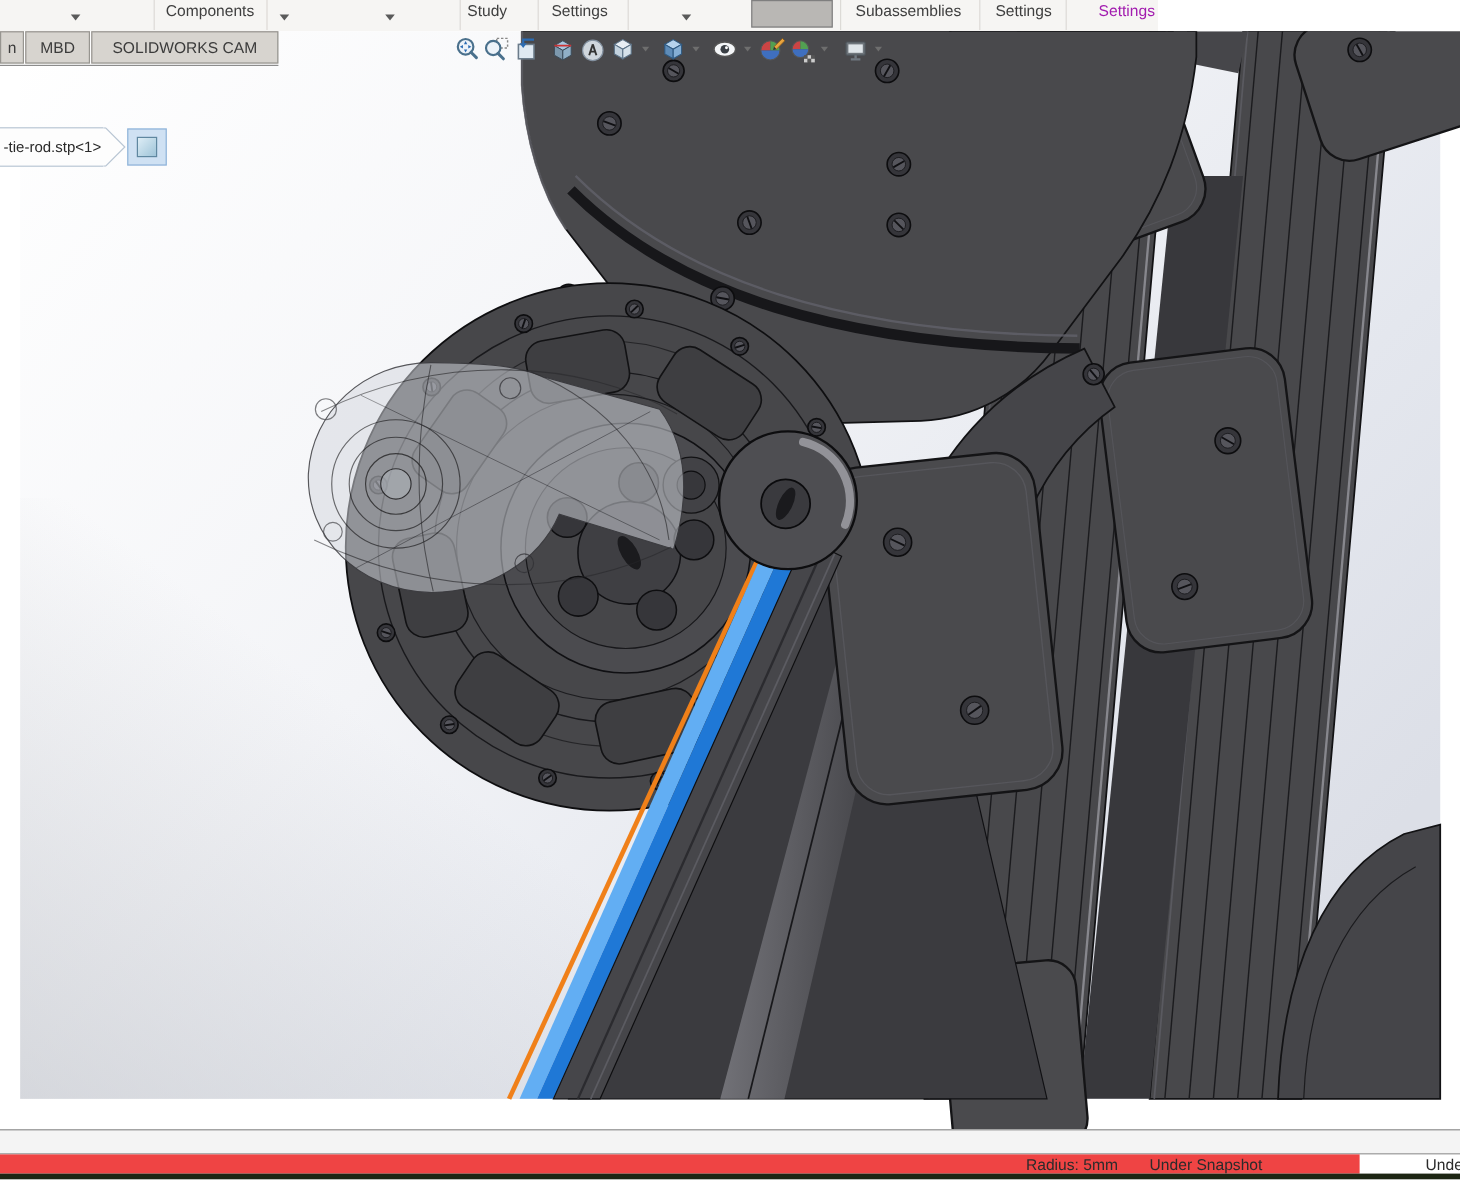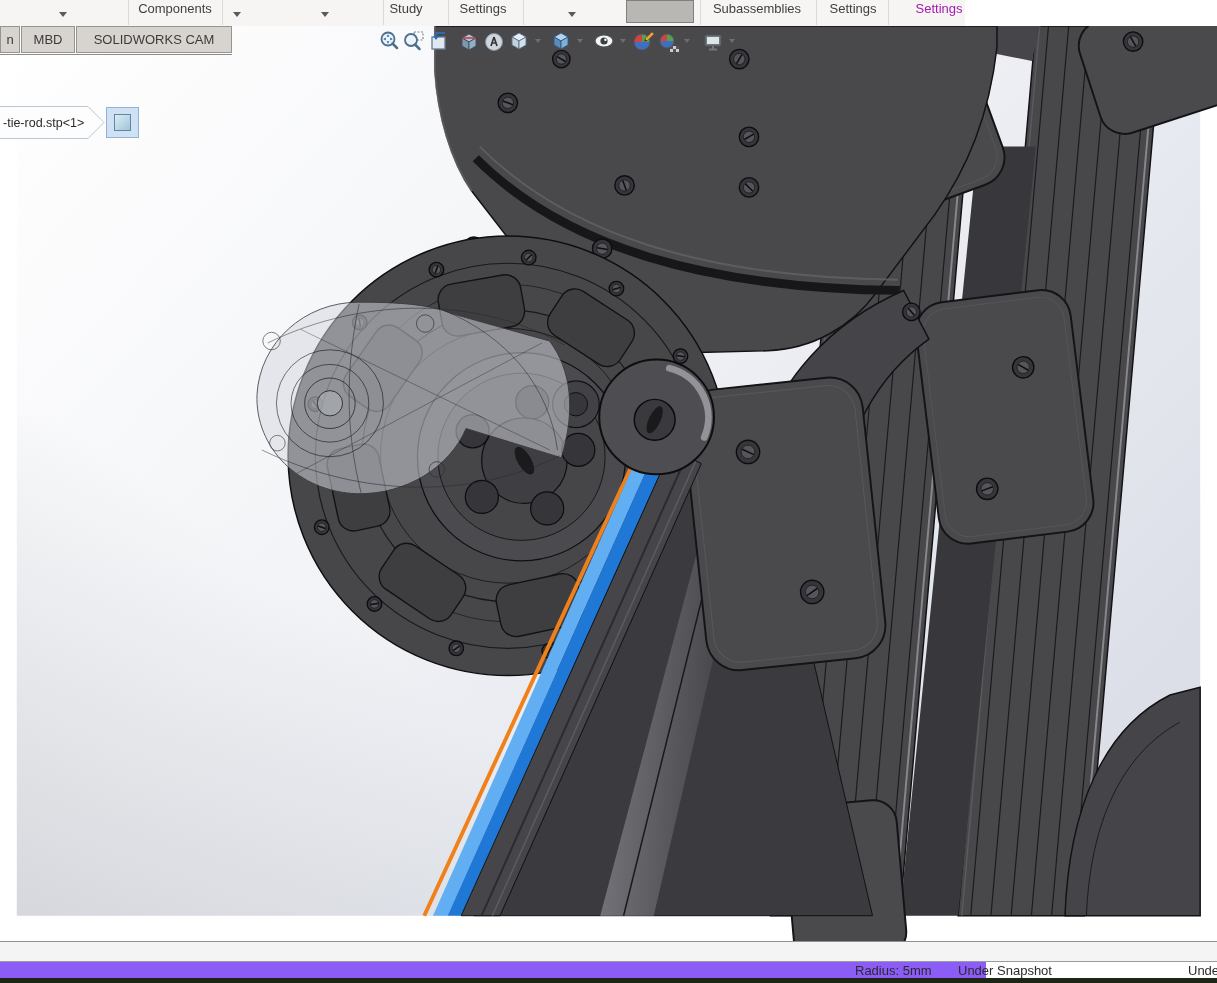--- a/index.html
+++ b/index.html
@@ -27,21 +27,21 @@
   #breadcrumb{position:absolute;top:106px;left:-8px;height:33px;display:flex;align-items:stretch;}
   #bc-box{background:#fdfdfd;border:1px solid #b9c6d4;border-right:none;display:flex;align-items:center;
     padding:0 2px 0 10px;font-size:12.5px;color:#2a2a2a;white-space:nowrap;}
   #bc-arrow{width:19px;height:33px;}
   #bc-part{width:33px;height:31px;margin-left:1px;margin-top:1px;background:#cfe1f3;border:1px solid #8fb3d9;box-sizing:border-box;
     display:flex;align-items:center;justify-content:center;}
   #bc-part-icon{width:15px;height:15px;background:linear-gradient(135deg,#ddedf6,#9fc4d8);border:1px solid #5f87a0;}
   
   #strip1{position:absolute;top:941px;left:0;width:1217px;height:21px;background:#f4f4f4;
     border-top:1px solid #8f8f8f;border-bottom:1px solid #9b9b9b;box-sizing:border-box;}
-  #statusbar{position:absolute;top:962px;left:0;width:986px;height:16px;background:#8b5cf6;font-size:13px;color:#2b2b2b;}
+  #statusbar{position:absolute;top:962px;left:0;width:1133px;height:16px;background:#ef4444;font-size:13px;color:#2b2b2b;}
   #statusbar span{position:absolute;top:1px;white-space:nowrap;}
   #taskbar-strip{position:absolute;top:978px;left:0;width:1217px;height:5px;}
 </style>
 </head>
 <body>
 
 <div id="ribbon">
   <div id="rib-seps">
       <div class="rib-sep" style="left: 128px;"></div>
       <div class="rib-sep" style="left: 222px;"></div>

